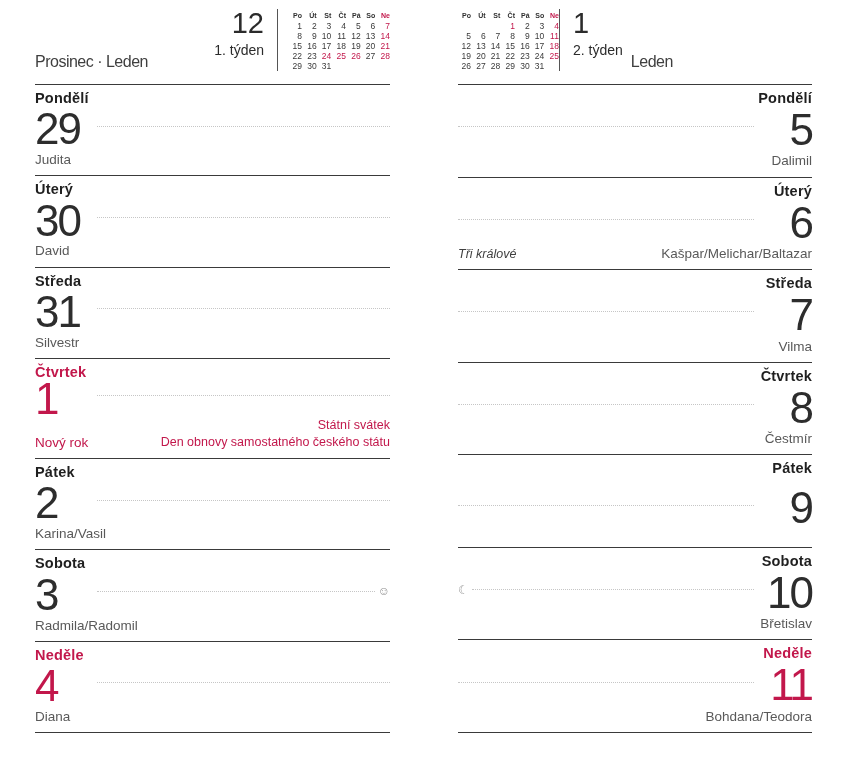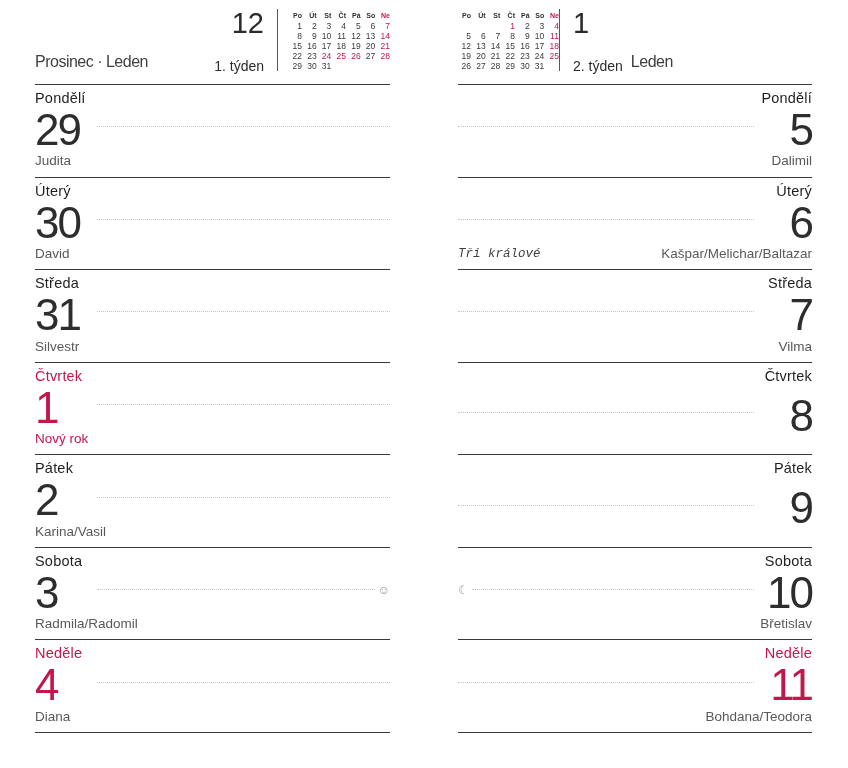--- a/index.html
+++ b/index.html
@@ -19,48 +19,48 @@
   .header{height:85px;flex-shrink:0;border-bottom:1.5px solid var(--rule);display:flex;}
   .header-title{
     flex:1;align-self:flex-end;padding-bottom:13px;
     font-size:16px;letter-spacing:-0.5px;color:#3f3f3f;white-space:nowrap;
   }
   .page.right .header-title{text-align:left;}
   .week-block{padding-top:9px;white-space:nowrap;}
   .page.left .week-block{text-align:right;margin-right:13px;}
   .page.right .week-block{text-align:left;margin-left:13px;margin-right:8px;}
   .week-month{font-size:29px;line-height:1;color:#2b2b2b;}
-  .week-label{font-size:14px;margin-top:20px;color:#2b2b2b;}
+  .week-label{font-size:14px;margin-top:4px;color:#2b2b2b;}
   .vdiv{width:1px;background:#555;height:62px;margin-top:9px;flex-shrink:0;}
 
   .mini-cal{width:101px;padding-top:11px;flex-shrink:0;}
   .page.left .mini-cal{margin-left:11px;}
   .page.right .mini-cal{margin-right:0;}
   .mc-row{display:flex;justify-content:space-between;line-height:10px;}
   .mc-cell{width:13px;text-align:right;font-size:8.5px;color:#3a3a3a;}
   .mc-h{font-weight:bold;font-size:7px;color:#2f2f2f;}
   .red{color:var(--red) !important;}
 
   
   .days{flex:1;display:flex;flex-direction:column;padding-bottom:35px;}
   .day-row{flex:1;border-bottom:1.5px solid var(--rule);display:flex;flex-direction:column;padding:5px 0 7px;}
-  .day-name{font-weight:normal;font-size:14.5px;color:#1f1f1f;letter-spacing:0.2px;}
+  .day-name{font-weight:bold;font-size:14.5px;color:#1f1f1f;letter-spacing:0.2px;}
   .page.right .day-name{text-align:right;}
   .num-line{flex:1;display:flex;align-items:center;min-height:0;}
   .page.right .num-line{flex-direction:row-reverse;}
   .big-num{width:62px;flex-shrink:0;font-size:44px;line-height:0.85;letter-spacing:-2px;color:var(--ink);}
   .page.right .big-num{width:58px;text-align:right;letter-spacing:-2px;}
   .dotline{flex:1;border-bottom:1px dotted var(--dot);height:0;transform:translateY(-3px);}
   .icon{font-size:12px;line-height:1;color:#8f8f8f;flex-shrink:0;transform:translateY(-3px);}
   .page.left .icon{margin-left:3px;}
   .page.right .icon{margin-right:3px;}
   .bottom{display:flex;justify-content:space-between;align-items:flex-end;font-size:13.5px;color:var(--gray);line-height:1.2;min-height:16px;}
   .nameday{white-space:nowrap;}
   .holiday{text-align:right;font-size:12.5px;color:var(--red);line-height:1.35;}
-  .note{font-style:italic;font-size:12.5px;color:#3f3f3f;font-family:Liberation Mono, monospace;}
+  .note{font-style:italic;font-size:12.5px;color:#3f3f3f;}
   .day-row.red .day-name,.day-row.red .big-num{color:var(--red);}
   .nameday.red{color:var(--red);text-align:right;}
 </style>
 </head>
 <body>
 
 <div class="spread">
 
   <section class="page left">
     <header class="header">
@@ -162,20 +162,24 @@
           </div>
         </div>
         <div class="day-row red">
           <div class="day-name">Čtvrtek</div>
           <div class="num-line">
             <span class="big-num">1</span>
             <span class="dotline"></span>
           </div>
           <div class="bottom">
             <span class="nameday red">Nový rok</span>
+            <div class="holiday">
+              <div>Státní svátek</div>
+              <div>Den obnovy samostatného českého státu</div>
+            </div>
           </div>
         </div>
         <div class="day-row">
           <div class="day-name">Pátek</div>
           <div class="num-line">
             <span class="big-num">2</span>
             <span class="dotline"></span>
           </div>
           <div class="bottom">
             <span class="nameday">Karina/Vasil</span>
@@ -306,20 +310,24 @@
             <span class="note"></span>
             <span class="nameday">Vilma</span>
           </div>
         </div>
         <div class="day-row">
           <div class="day-name">Čtvrtek</div>
           <div class="num-line">
             <span class="big-num">8</span>
             <span class="dotline"></span>
           </div>
+          <div class="bottom">
+            <span class="note"></span>
+            <span class="nameday">Čestmír</span>
+          </div>
         </div>
         <div class="day-row">
           <div class="day-name">Pátek</div>
           <div class="num-line">
             <span class="big-num">9</span>
             <span class="dotline"></span>
           </div>
         </div>
         <div class="day-row">
           <div class="day-name">Sobota</div>

